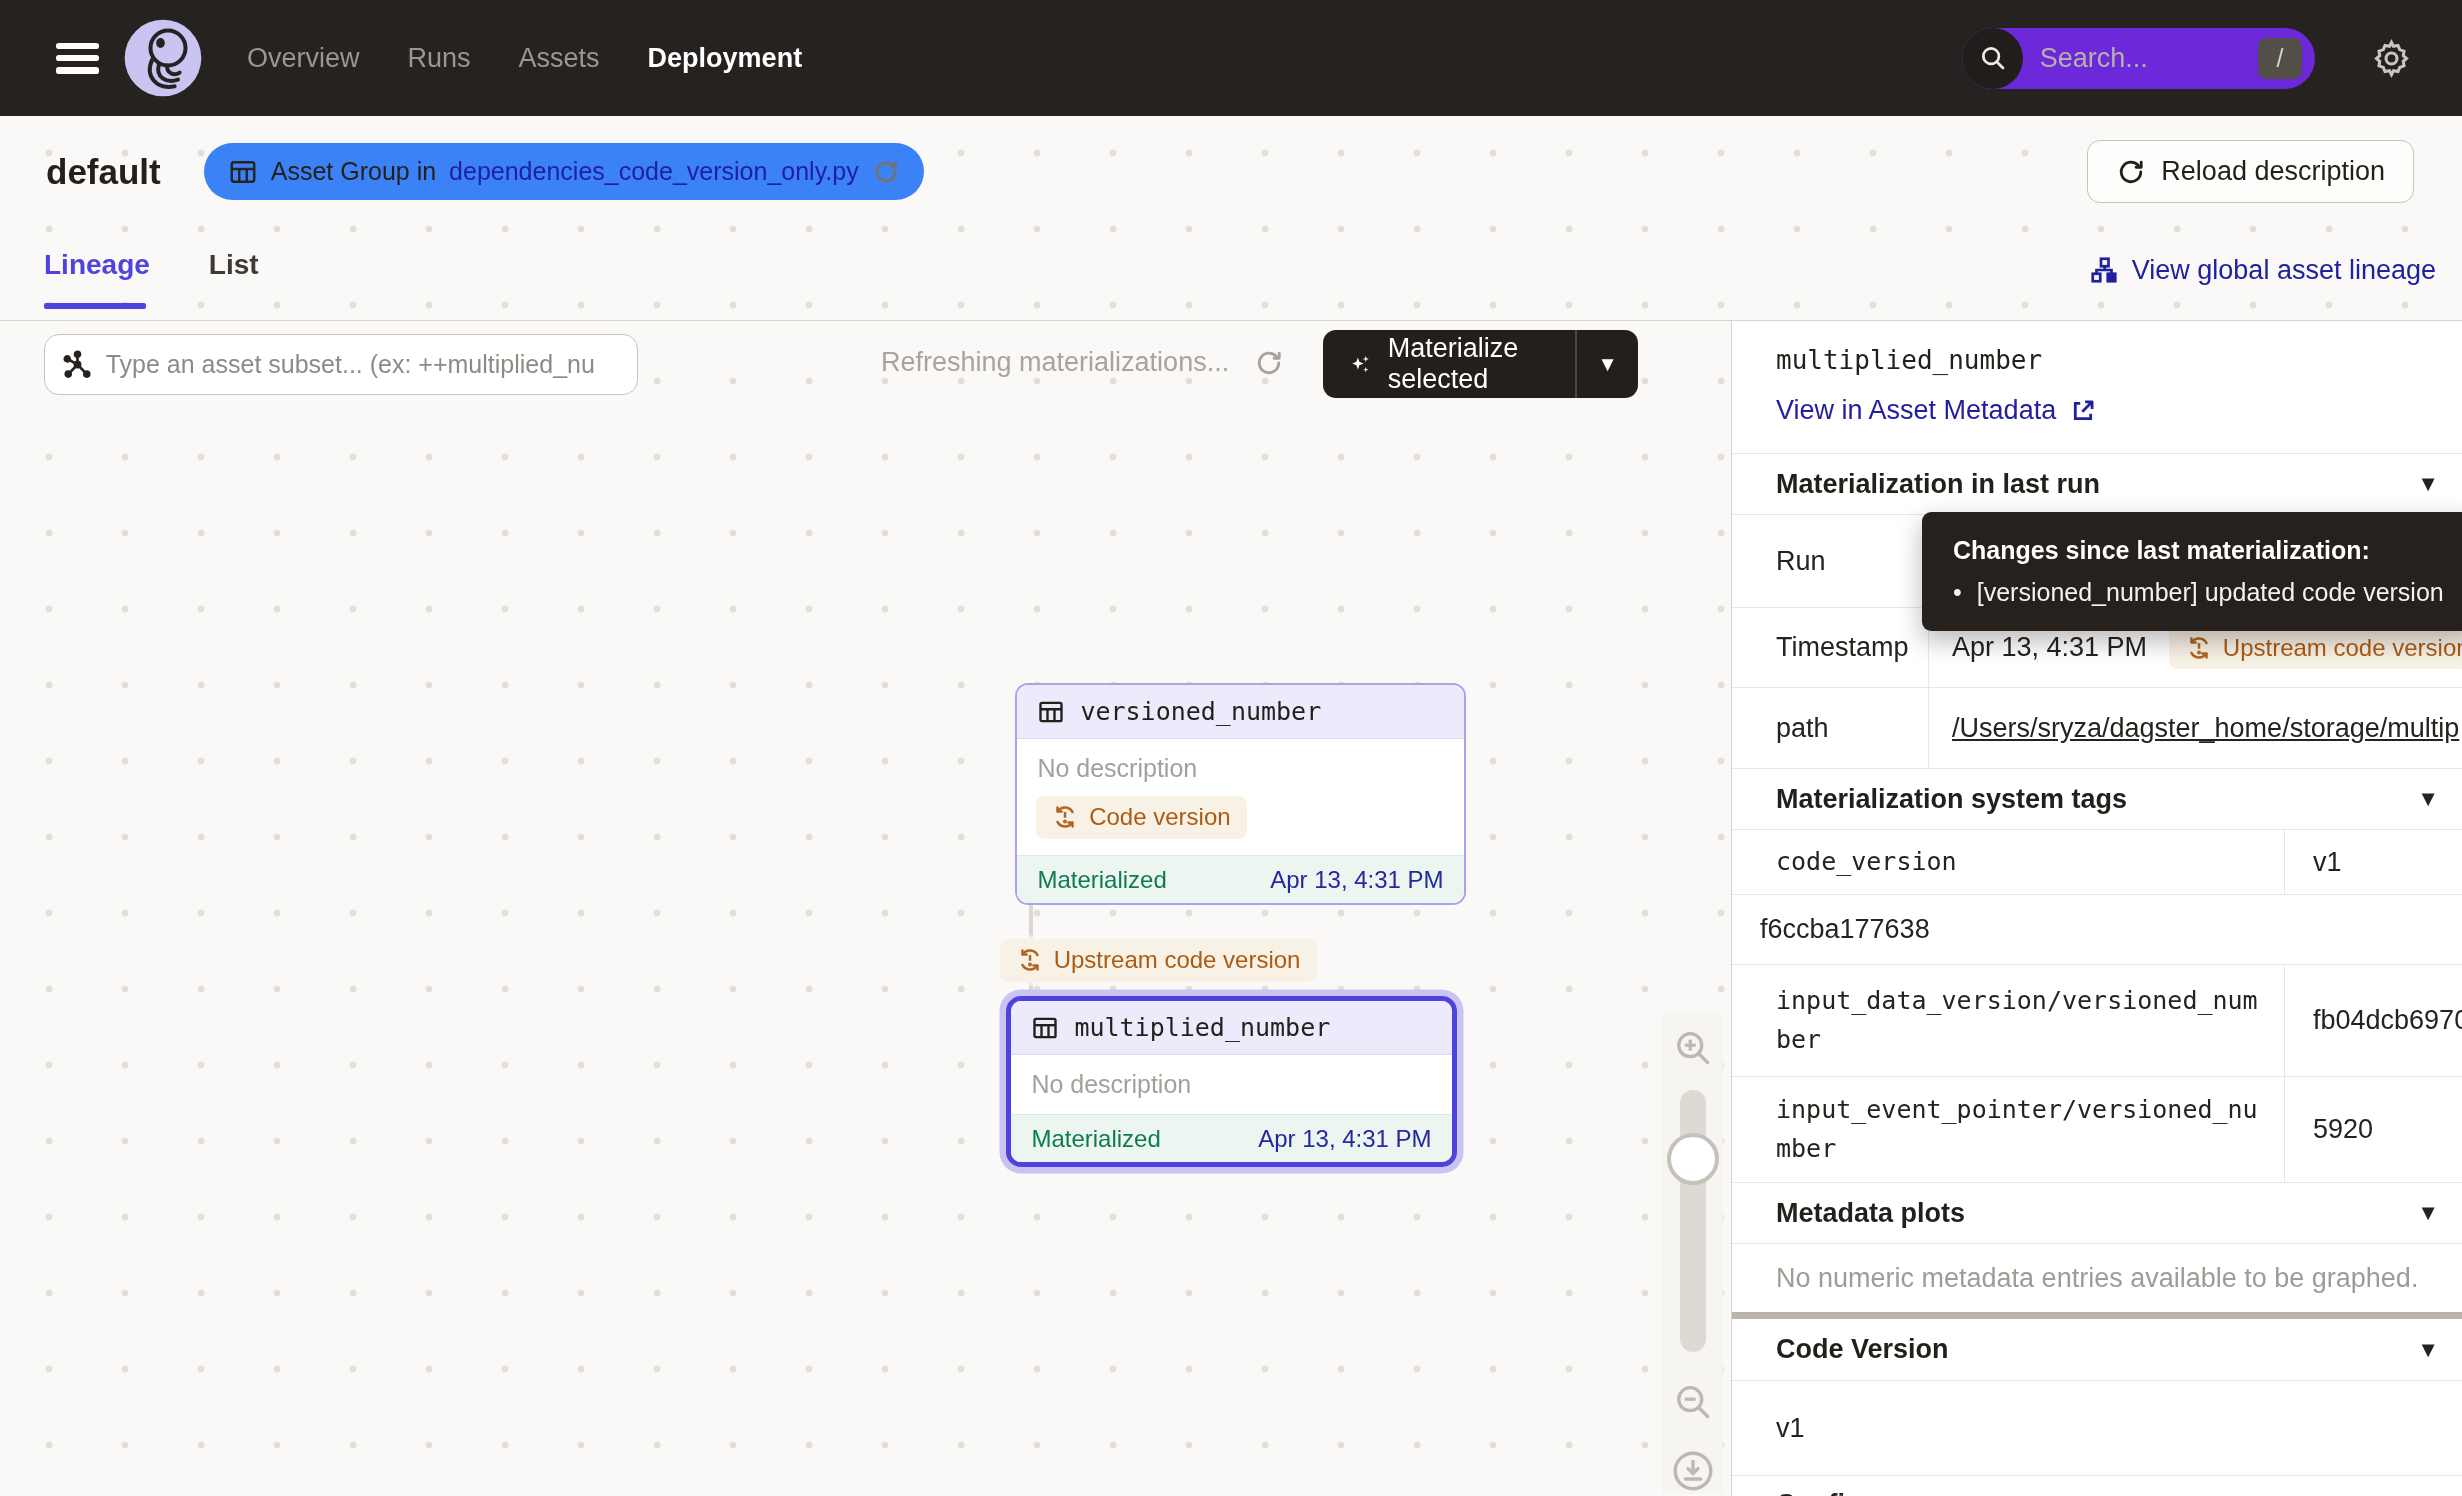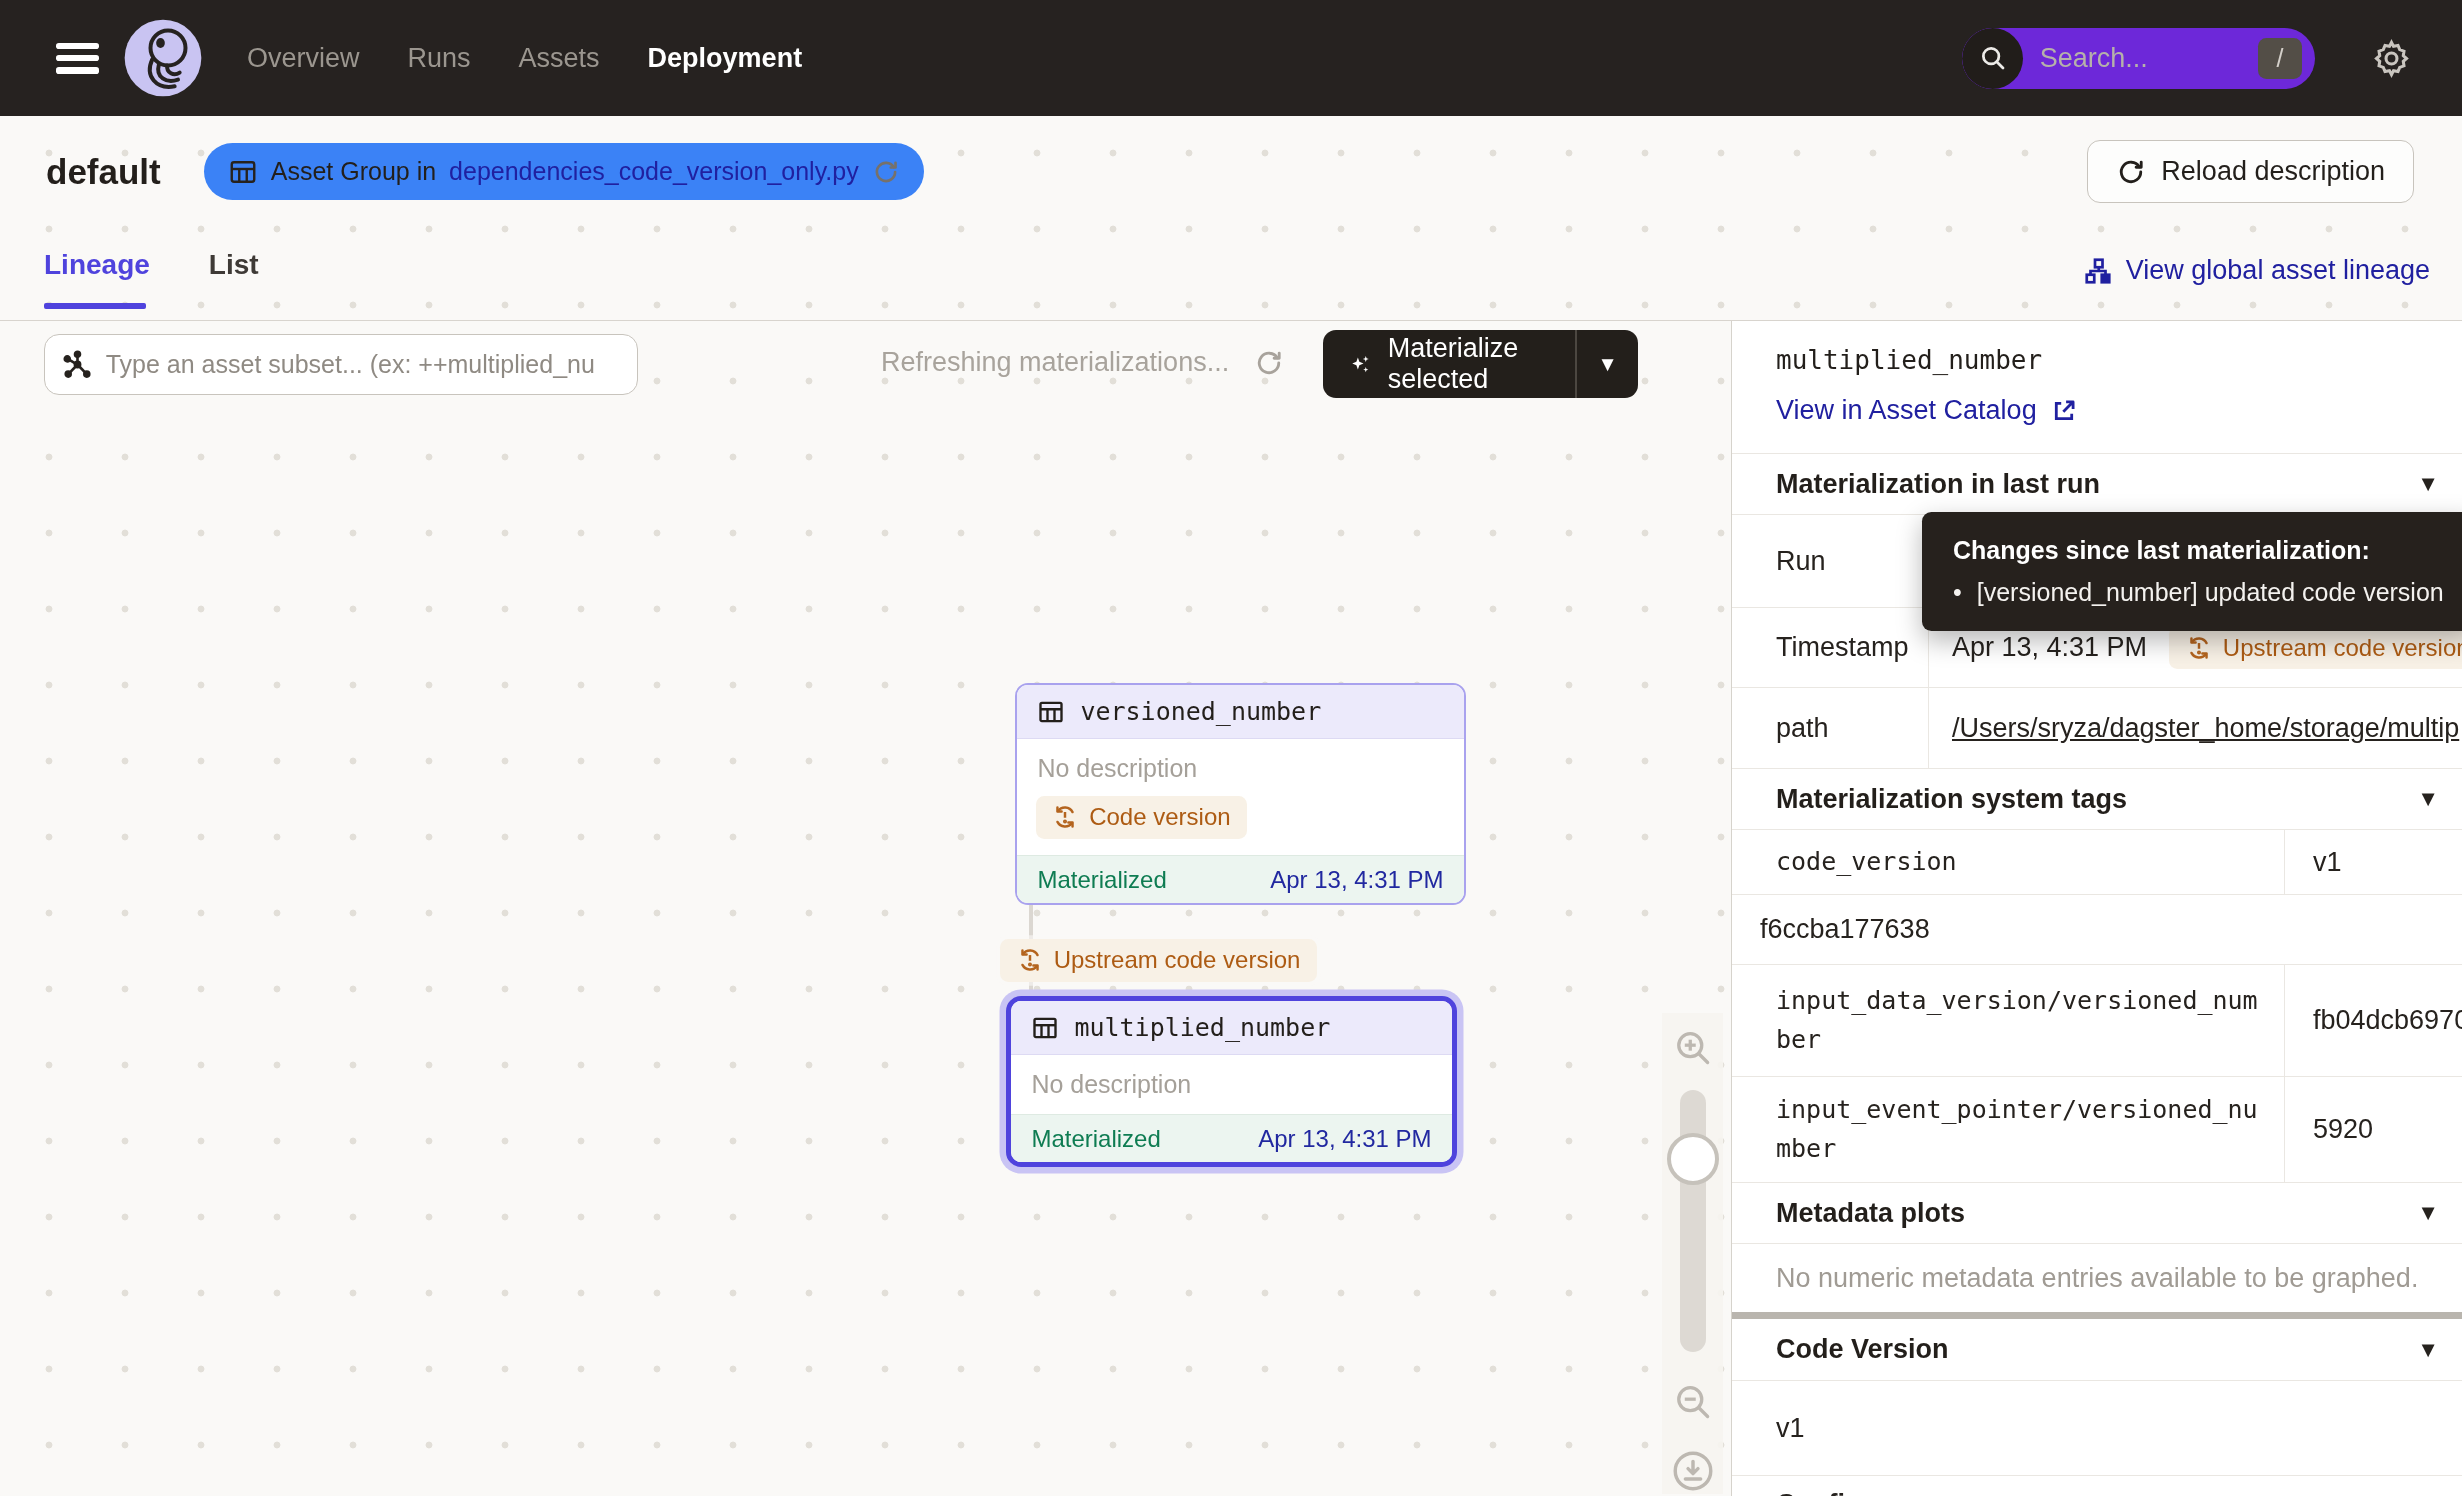--- a/index.html
+++ b/index.html
@@ -53,21 +53,21 @@
     border-radius:13px; display:flex; align-items:center; gap:15px; padding:0 28px;
     font-size:27px; color:#231F1B; cursor:pointer;
   }
 
   
   .tabrow { position:absolute; top:227px; left:0; width:2462px; height:94px; border-bottom:1.9px solid #D8D4CE; z-index:5; }
   .tabs { position:absolute; left:44px; top:22px; display:flex; gap:59px; }
   .tab { font-size:28px; font-weight:700; color:#3E3A36; cursor:pointer; padding-bottom:26px; }
   .tab.active { color:#4F43DD; }
   .tab.active::after { content:""; display:block; position:absolute; bottom:-1.9px; width:102px; height:5.6px; background:#4F43DD; border-radius:1.9px; }
-  .global-link { position:absolute; right:32px; top:28px; display:flex; align-items:center; gap:13px;
+  .global-link { position:absolute; right:26px; top:28px; display:flex; gap:13px;
     font-size:27px; color:#2020A0; cursor:pointer; }
 
   
   .graph { position:absolute; top:321px; left:0; width:1731px; height:1176px; z-index:1; }
   .subset-input {
     position:absolute; left:44px; top:13px; width:594px; height:61px;
     background:#FFFFFF; border:1.9px solid #C8C4BD; border-radius:15px;
     display:flex; align-items:center; padding:0 16.7px; gap:13px;
   }
   .subset-input input { border:none; outline:none; flex:1; font-size:25px; color:#26221E; background:transparent; }
@@ -351,21 +351,21 @@
         <path d="M12 7v6M9.4 10.8L12 13.4l2.6-2.6" stroke-linecap="round" stroke-linejoin="round"></path>
         <line x1="8" y1="16.2" x2="16" y2="16.2" stroke-linecap="round"></line>
     </svg>
   </div>
 </div>
 
 <aside class="panel">
   <div class="panel-top">
     <div class="panel-title mono">multiplied_number</div>
     <a class="catalog-link">
-      <span>View in Asset Catalog</span>
+      <span>View in Asset Metadata</span>
       <svg viewBox="0 0 20 20" width="28" height="28" fill="none" stroke="#2020A0" stroke-width="2">
         <path d="M8 4.5H4.5v11h11V12"></path>
           <path d="M11.5 3.5h5v5M16 4l-6.5 6.5" stroke-linejoin="round"></path>
       </svg>
     </a>
   </div>
 
   <div class="prow sec-head">
     <span class="sec-title">Materialization in last run</span>
     <span class="caret">▼</span>

